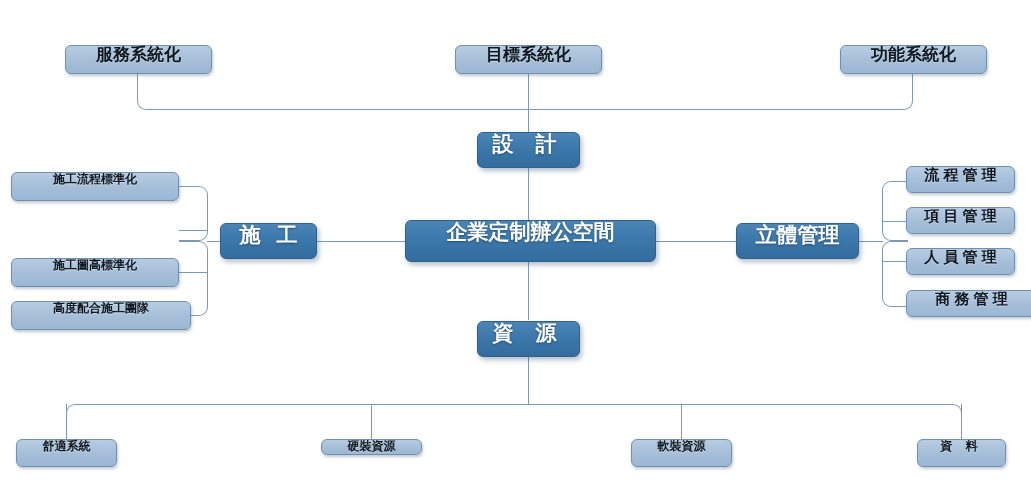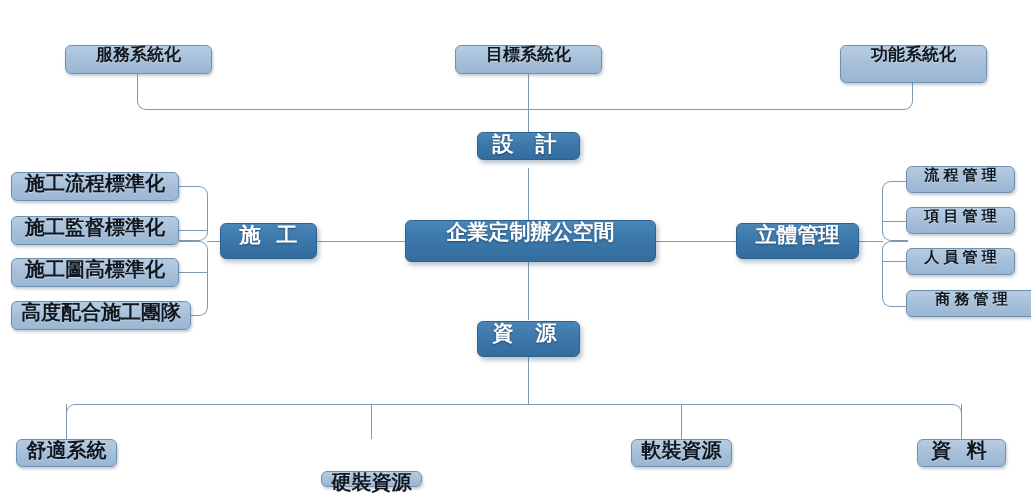--- a/index.html
+++ b/index.html
@@ -81,21 +81,21 @@
     background: linear-gradient(to bottom, #4a85b6 0%, #3c78ab 45%, #346c9d 100%);
     border: 1px solid #2f6severe;
     border: 1px solid #2f618d;
     color: #ffffff;
     font-weight: bold;
     text-shadow: 0 1px 2px rgba(20,40,60,0.55);
     box-shadow: 2px 3px 5px rgba(70,95,120,0.40);
   }
 
   .fs15 { font-size: 15px; }
-  .fs16 { font-size: 20px; }
+  .fs16 { font-size: 12px; }
   .fs17 { font-size: 17px; }
   .fs21 { font-size: 21px; }
   .sp5 { letter-spacing: 5px; }
   .sp8 { letter-spacing: 8px; }
 </style>
 </head>
 <body>
 
 <div id="canvas">
 
@@ -136,34 +136,31 @@
   <div class="bracket bracket-right" style="left:882px; top:241px; width:26px; height:66px;"></div>
   <div class="line h" style="left:882px; top:221px; width:26px;"></div>
   <div class="line h" style="left:882px; top:261px; width:26px;"></div>
 
   <div class="node light fs17" style="left:65px; top:45px; width:147px; height:29px;">
     <span>服務系統化</span>
   </div>
   <div class="node light fs17" style="left:455px; top:45px; width:147px; height:29px;">
     <span>目標系統化</span>
   </div>
-  <div class="node light fs17" style="left:840px; top:45px; width:147px; height:38px;">
+  <div class="node light fs17" style="left:840px; top:45px; width:147px; height:29px;">
     <span>功能系統化</span>
   </div>
 
-  <div class="node dark fs21 sp8" style="left:477px; top:132px; width:103px; height:28px; ">
+  <div class="node dark fs21 sp8" style="left:477px; top:132px; width:103px; height:36px; ">
     <span>設 計</span>
   </div>
 
   <div class="node light fs16" style="left:11px; top:172px; width:168px; height:29px;">
     <span>施工流程標準化</span>
   </div>
-  <div class="node light fs16" style="left:11px; top:216px; width:168px; height:29px;">
-    <span>施工監督標準化</span>
-  </div>
   <div class="node light fs16" style="left:11px; top:258px; width:168px; height:29px;">
     <span>施工圖高標準化</span>
   </div>
   <div class="node light fs16" style="left:11px; top:301px; width:180px; height:29px;">
     <span>高度配合施工團隊</span>
   </div>
 
   <div class="node dark fs21 sp5" style="left:220px; top:223px; width:97px; height:36px; padding-left:5px;">
     <span>施  工</span>
   </div>
@@ -189,21 +186,21 @@
     <span>商 務 管 理</span>
   </div>
 
   <div class="node dark fs21 sp8" style="left:477px; top:321px; width:103px; height:36px; ">
     <span>資 源</span>
   </div>
 
   <div class="node light fs16" style="left:16px; top:439px; width:101px; height:28px;">
     <span>舒適系統</span>
   </div>
-  <div class="node light fs16" style="left:321px; top:439px; width:101px; height:16px;margin-top:32px;">
+  <div class="node light fs16" style="left:321px; top:439px; width:101px; height:16px;">
     <span>硬裝資源</span>
   </div>
   <div class="node light fs16" style="left:631px; top:439px; width:101px; height:28px;">
     <span>軟裝資源</span>
   </div>
   <div class="node light fs16 sp5" style="left:917px; top:439px; width:89px; height:28px; ">
     <span>資  料</span>
   </div>
 
 </div>

